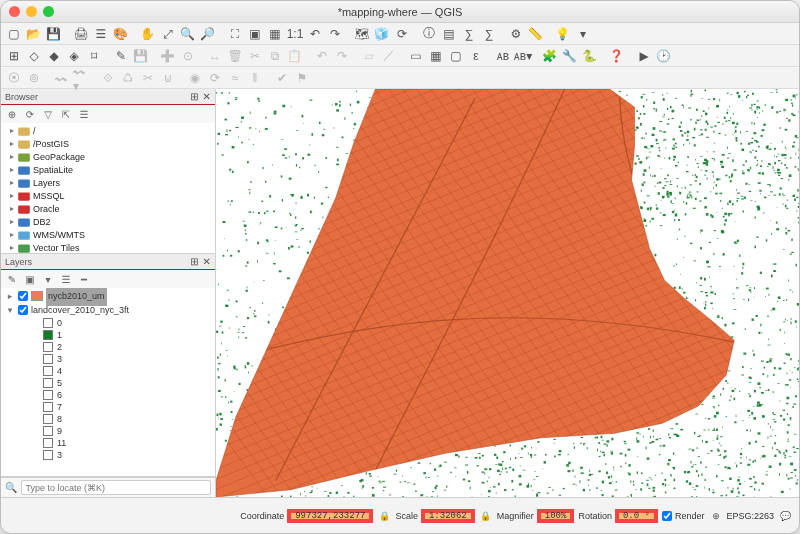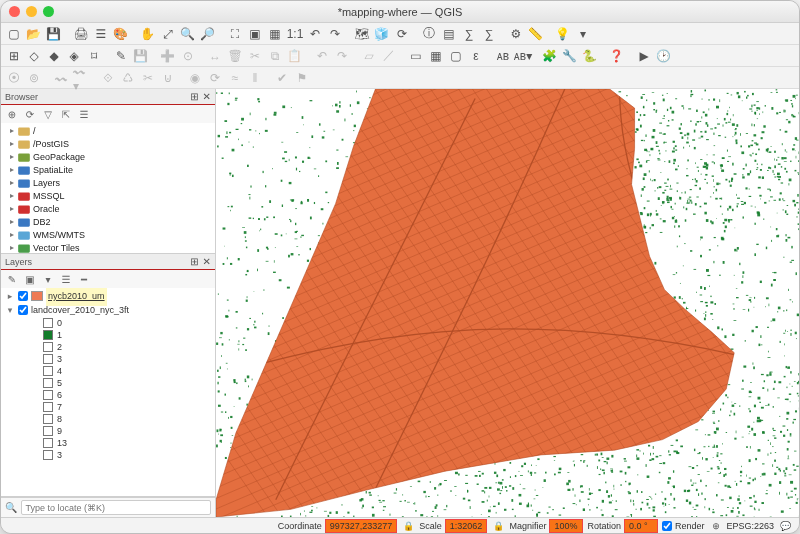--- a/index.html
+++ b/index.html
@@ -24,29 +24,29 @@
 .panel-tb .mini { width: 14px; height: 14px; display: inline-flex; align-items: center; justify-content: center; font-size: 10px; color: #666; cursor: pointer; }
 .panel-body { flex: 1; overflow: auto; padding: 1px 0 2px 2px; background: #fff; }
 .browser { height: 165px; }
 .tree-row { display: flex; align-items: center; height: 13px; padding-left: 4px; font-size: 9px; color: #222; white-space: nowrap; cursor: pointer; }
 .tree-row .tw { width: 10px; display: inline-block; text-align: center; color: #777; font-size: 8px; }
 .tree-row .ic { width: 14px; height: 12px; display: inline-flex; align-items: center; justify-content: center; margin-right: 2px; }
 .layers { flex: 1; }
 .layer-row { display: flex; align-items: center; height: 14px; padding-left: 2px; font-size: 9px; }
 .layer-row input[type=checkbox] { width: 10px; height: 10px; margin: 0 3px; }
 .layer-row .sym { width: 12px; height: 10px; border: 1px solid #999; margin-right: 3px; }
-.layer-row .sel { background: #fef9c3; padding: 5px 2px; text-decoration: underline; }
+.layer-row .sel { background: #a3a3a3; padding: 5px 2px; }
 .legend-row { display: flex; align-items: center; height: 12px; padding-left: 40px; font-size: 9px; }
 .legend-row .sw { width: 10px; height: 10px; border: 1px solid #777; margin-right: 4px; }
 .locator { height: 20px; display: flex; align-items: center; gap: 4px; padding: 0 4px; background: #f7f7f7; border-top: 1px solid #cfcfcf; }
 .locator input { flex: 1; height: 15px; font-size: 9px; border: 1px solid #ccc; border-radius: 2px; padding: 0 3px; color: #888; }
 .canvas { flex: 1; background: #fff; position: relative; overflow: hidden; }
-.statusbar { height: 16px; display: flex; align-items: center; gap: 4px; padding: 0 6px; background: #f3f3f3; border-top: 1px solid #cfcfcf; font-size: 9px; color: #333; }
+.statusbar { height: 36px; display: flex; align-items: center; gap: 4px; padding: 0 6px; background: #f3f3f3; border-top: 1px solid #cfcfcf; font-size: 9px; color: #333; }
 .statusbar .grp { display: flex; align-items: center; gap: 3px; }
-.statusbar .fld { height: 14px; border: 1px solid #ef4444; background: #f97316; padding: 0 4px; display: inline-flex; align-items: center; font-size: 9px; min-width: 40px; }
+.statusbar .fld { height: 14px; border: 4px solid #ef4444; background: #fdba74; padding: 0 4px; display: inline-flex; align-items: center; font-size: 9px; min-width: 40px; font-family: Liberation Mono, monospace; }
 .statusbar .spacer { flex: 1; }
 .statusbar .cb { width: 10px; height: 10px; }
 .statusbar .sbtn { width: 15px; height: 15px; display: inline-flex; align-items: center; justify-content: center; color: #555; cursor: pointer; }
 </style>
 </head>
 <body>
 
 <div class="window">
   <div class="titlebar">
     <div class="traffic">
@@ -336,21 +336,21 @@
             <div class="legend-row">
               <span class="sw" style="background: rgb(255, 255, 255);"></span>
               <span>8</span>
             </div>
             <div class="legend-row">
               <span class="sw" style="background: rgb(255, 255, 255);"></span>
               <span>9</span>
             </div>
             <div class="legend-row">
               <span class="sw" style="background: rgb(255, 255, 255);"></span>
-              <span>13</span>
+              <span>11</span>
             </div>
             <div class="legend-row">
               <span class="sw" style="background: rgb(255, 255, 255);"></span>
               <span>3</span>
             </div>
           </div>
       </div>
 
       <div class="locator">
         <span style="color:#888;">🔍</span>

